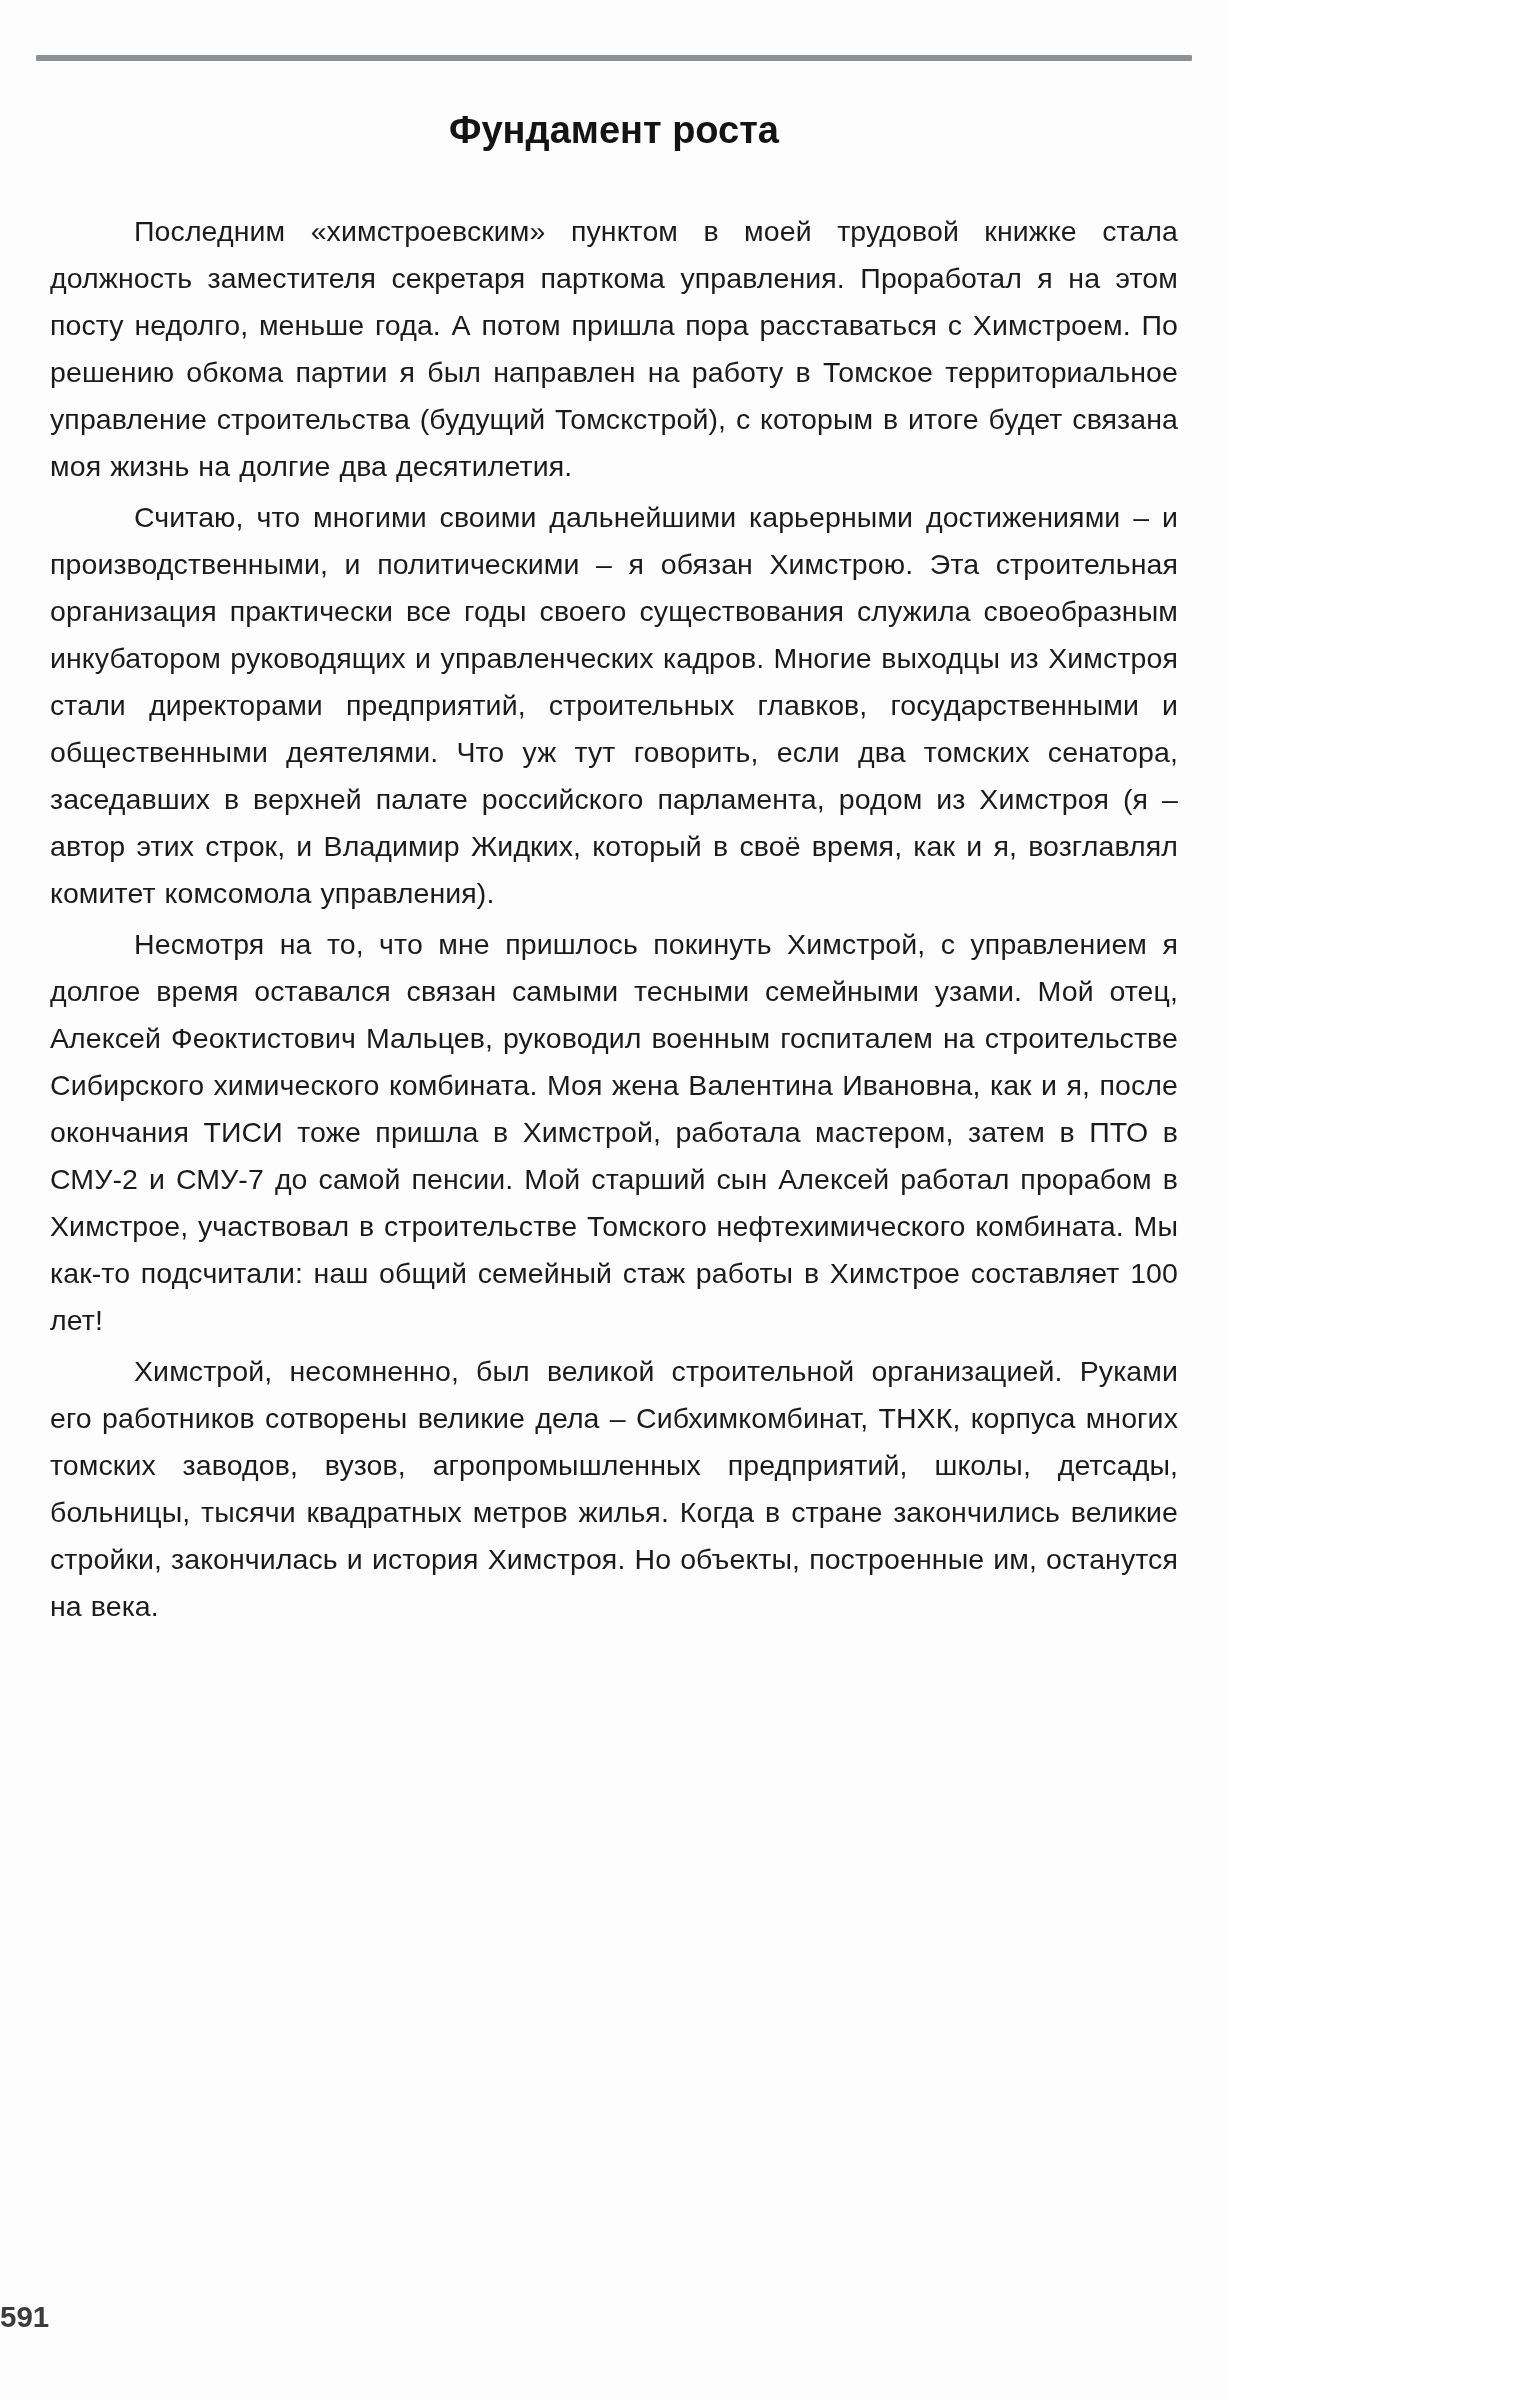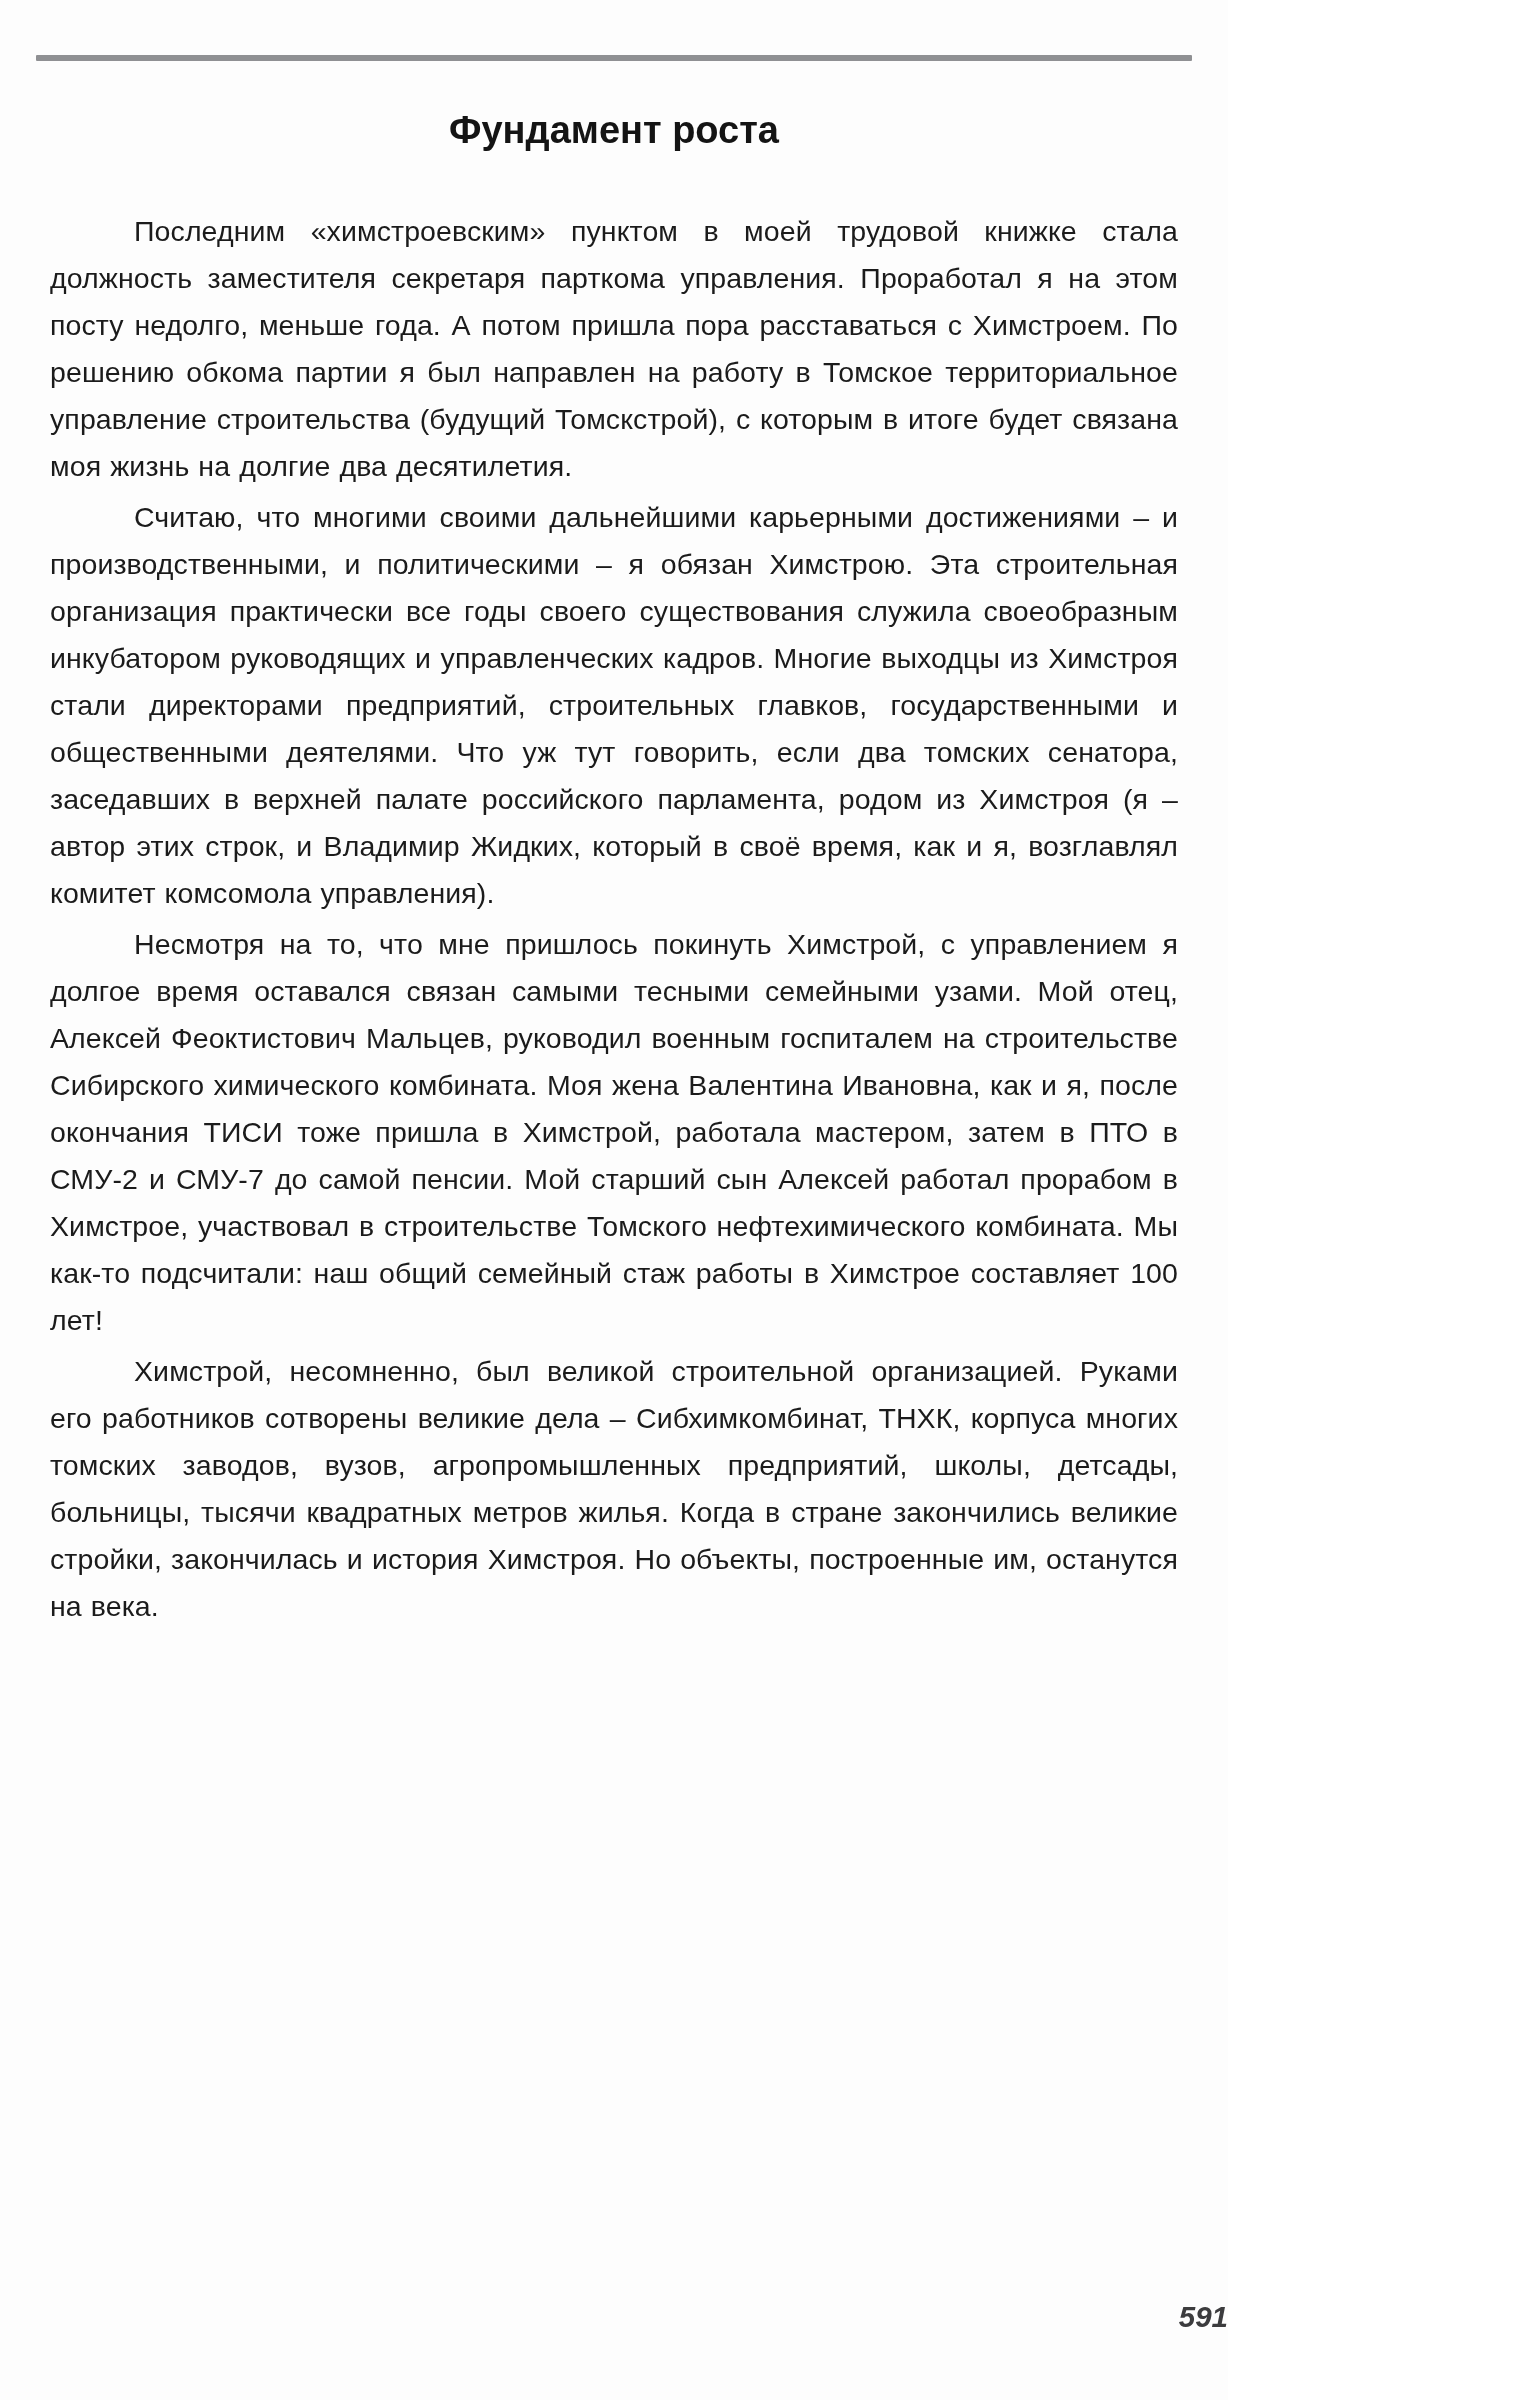--- a/index.html
+++ b/index.html
@@ -48,25 +48,24 @@
       text-align: justify;
       text-indent: 84px;
       letter-spacing: 0.1px;
       word-spacing: 1px;
     }
     .page-number {
       position: absolute;
       left: 0;
       right: 0;
       top: 2300px;
-      text-align: right;
+      text-align: left;
       font-size: 29.5px;
       font-weight: bold;
       color: #3c3c3e;
-      font-style: italic;
     }
   </style>
 </head>
 <body>
 
 <div class="page">
 
   <div class="top-rule"></div>
 
   <div class="content">

